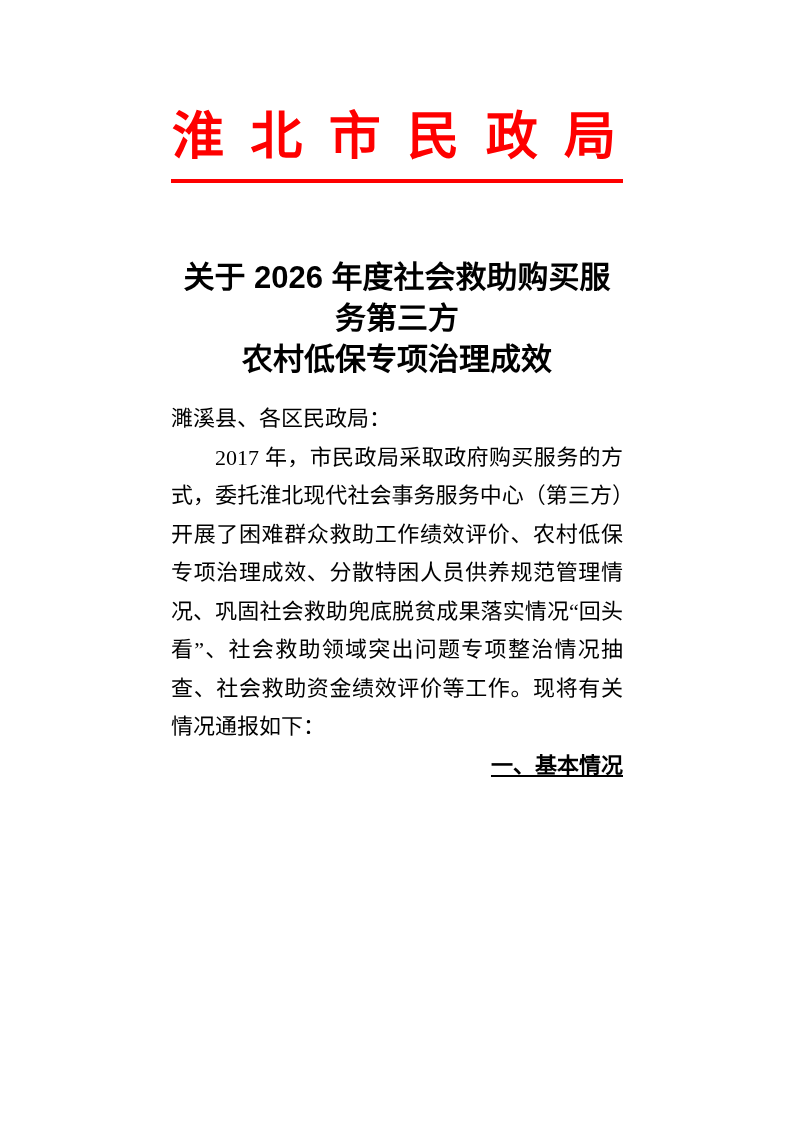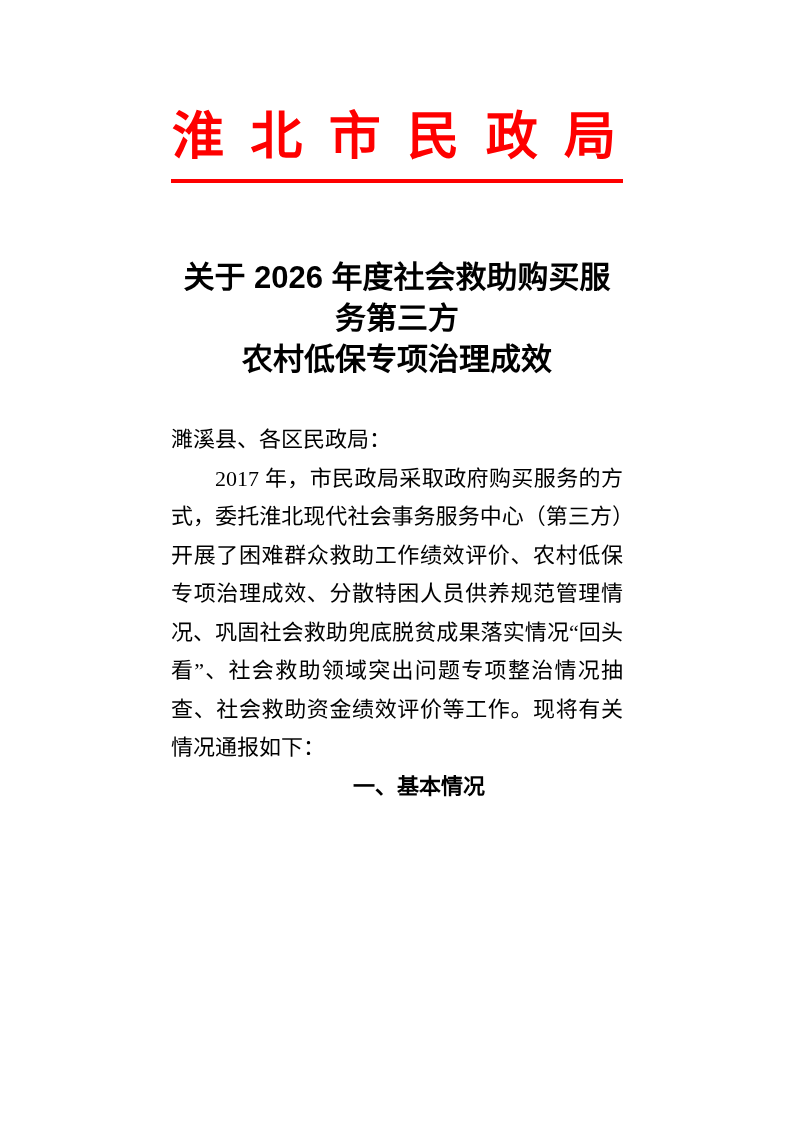--- a/index.html
+++ b/index.html
@@ -49,40 +49,41 @@
     font-family: "Liberation Sans", "DejaVu Sans", sans-serif;
     font-weight: bold;
     font-size: 31px;
     line-height: 41px;
     text-align: center;
     color: #000000;
   }
 
   
   .doc-body {
-    margin-top: 41px;
+    margin-top: 20px;
     font-size: 22px;
     line-height: 38.5px;
     text-align: justify;
     text-justify: inter-ideograph;
   }
 
   .para {
     text-indent: 2em;
   }
 
   .salutation {
     text-indent: 0;
   }
 
   .section-heading {
     text-indent: 2em;
     font-family: "Liberation Sans", "DejaVu Sans", sans-serif;
     font-weight: bold;
-    text-align: center;
+    text-align: right;
+    text-decoration: underline;
   }
 </style>
 </head>
 <body>
 
 <div class="page">
   <div class="content">
 
     <header>
       <div class="org-name">淮 北 市 民 政 局</div>

